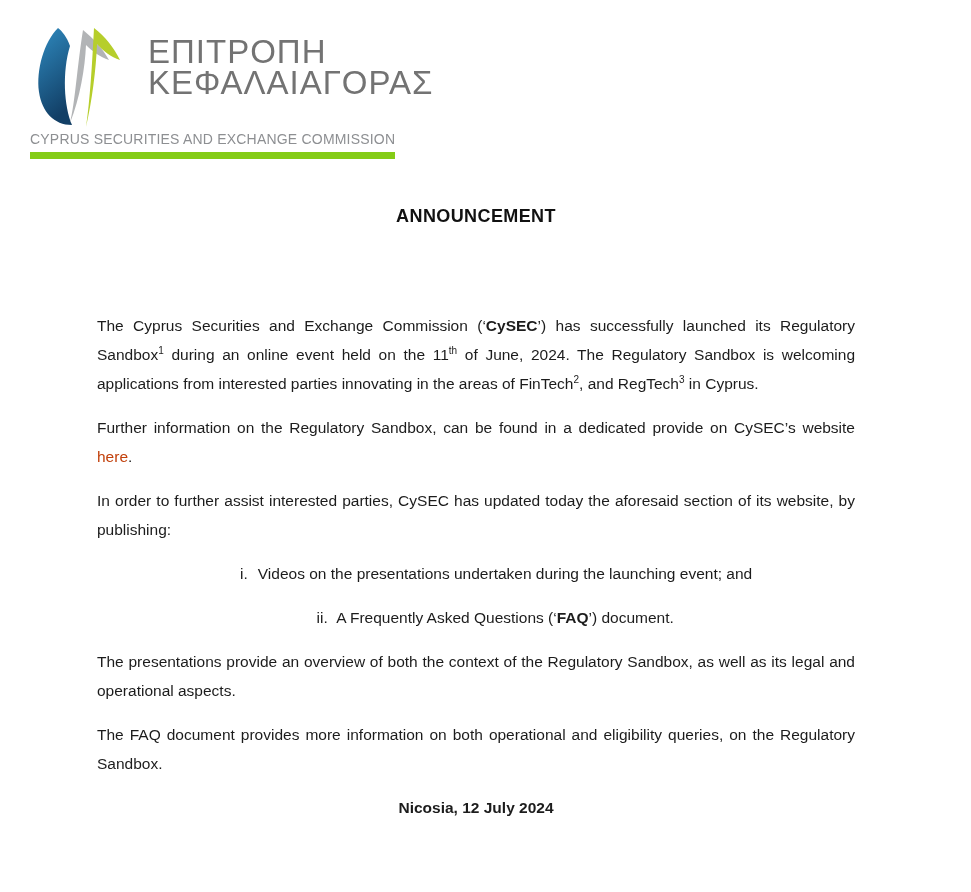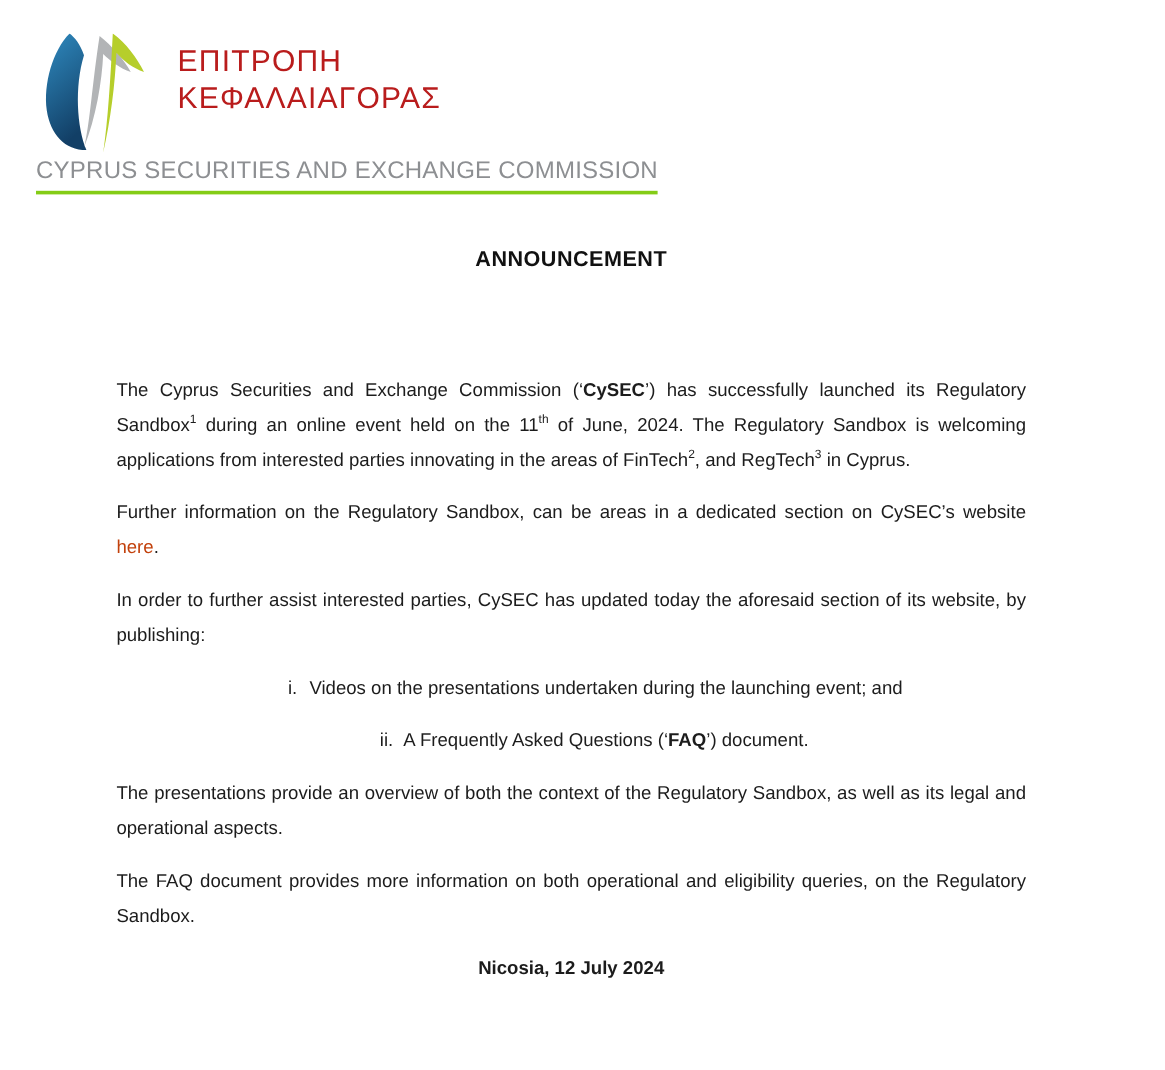--- a/index.html
+++ b/index.html
@@ -10,28 +10,28 @@
     color: #1c1c1c;
     position: relative;
     overflow: hidden;
   }
 
   
   .logo { position: absolute; left: 30px; top: 20px; width: 360px; }
   .logo-mark { position: absolute; left: 6px; top: 8px; width: 95px; height: 102px; }
   .logo-greek {
     position: absolute; left: 118px; top: 16px;
-    font-size: 25px; line-height: 31px; letter-spacing: 1px;
-    color: #b91c1c; font-weight: 400; white-space: nowrap;
+    font-size: 33px; line-height: 31px; letter-spacing: 1px;
+    color: #737373; font-weight: 400; white-space: nowrap;
   }
   .logo-caption {
     position: absolute; left: 0; top: 111px;
     display: inline-block; white-space: nowrap;
-    font-size: 20px; letter-spacing: 0.2px; color: #8d8f92;
-    padding-bottom: 5px; border-bottom: 3px solid #84cc16;
+    font-size: 14px; letter-spacing: 0.2px; color: #8d8f92;
+    padding-bottom: 5px; border-bottom: 7px solid #84cc16;
   }
 
   
   .content { position: absolute; left: 97px; top: 0; width: 758px; }
   .doc-title {
     margin: 206px 0 17px 0;
     text-align: center;
     font-size: 18px; font-weight: 700; letter-spacing: 0.4px;
     color: #111;
   }
@@ -80,21 +80,21 @@
   </div>
   <div class="logo-caption">CYPRUS SECURITIES AND EXCHANGE COMMISSION</div>
 </div>
 
 <div class="content">
 
   <h1 class="doc-title">ANNOUNCEMENT</h1>
 
   <p class="para first"><span>The Cyprus Securities and Exchange Commission (‘</span><strong>CySEC</strong><span>’) has successfully launched its Regulatory Sandbox</span><sup>1</sup><span> during an online event held on the 11</span><sup>th</sup><span> of June, 2024. The Regulatory Sandbox is welcoming applications from interested parties innovating in the areas of FinTech</span><sup>2</sup><span>, and RegTech</span><sup>3</sup><span> in Cyprus.</span></p>
 
-  <p class="para"><span>Further information on the Regulatory Sandbox, can be areas in a dedicated section on CySEC’s website </span><a class="doc-link">here</a><span>.</span></p>
+  <p class="para"><span>Further information on the Regulatory Sandbox, can be found in a dedicated provide on CySEC’s website </span><a class="doc-link">here</a><span>.</span></p>
 
   <p class="para"><span>In order to further assist interested parties, CySEC has updated today the aforesaid section of its website, by publishing:</span></p>
 
   <div class="roman-list">
     <div class="roman-item"><span class="marker">i.</span><span>Videos on the presentations undertaken during the launching event; and</span></div>
     <div class="roman-item"><span class="marker">ii.</span><span>A Frequently Asked Questions (‘</span><strong>FAQ</strong><span>’) document.</span></div>
   </div>
 
   <p class="para"><span>The presentations provide an overview of both the context of the Regulatory Sandbox, as well as its legal and operational aspects.</span></p>
 

